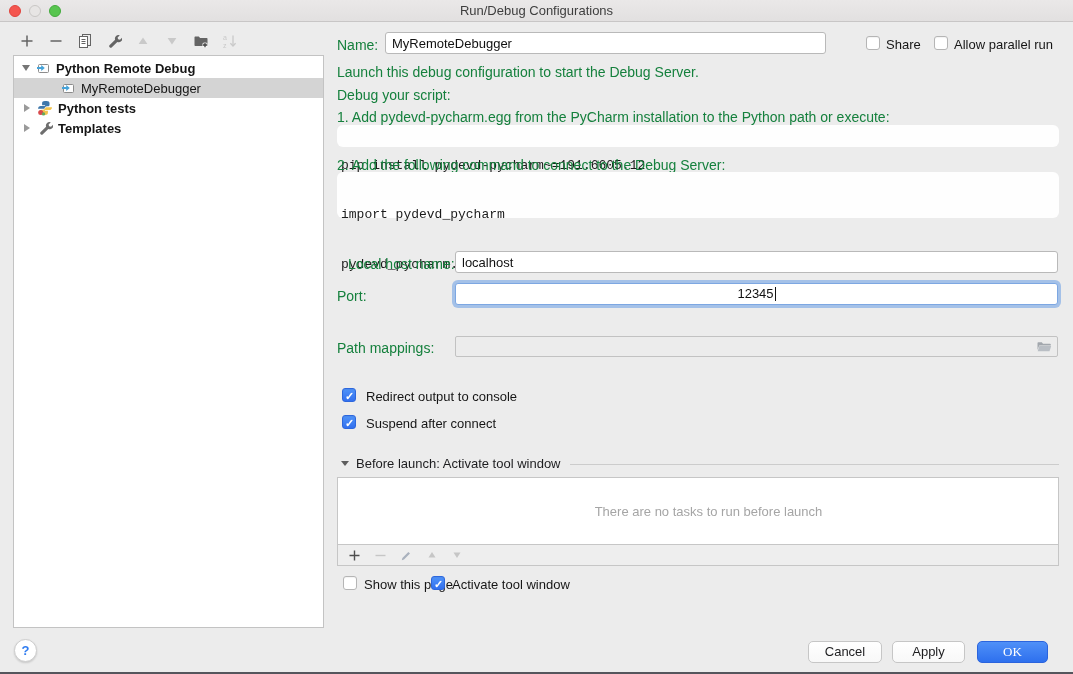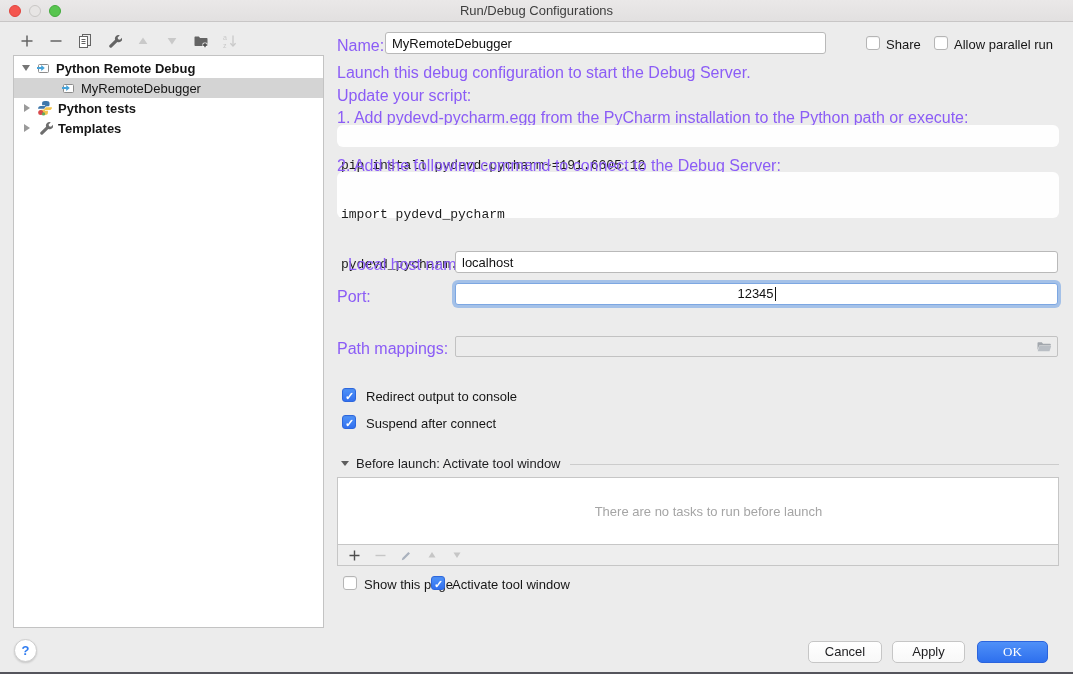--- a/index.html
+++ b/index.html
@@ -52,21 +52,21 @@
   .cb.checked::after { content:"✓"; position:absolute; left:2px; top:0px; color:#fff;
     font-size:11px; font-weight:bold; line-height:14px; }
   .cblabel { position:absolute; font-size:13px; color:#161616; }
 
   
   .codeblock { position:absolute; left:337px; width:722px; background:#fefefe;
     font-family:"Liberation Mono","DejaVu Sans Mono",monospace; font-size:13px; color:#1b1b1b;
     white-space:pre; padding:1px 4px;border-radius:6px; }
   .codeblock .cline { line-height:20px; }
 
-  .ftext { position:absolute; font-size:16px; color:#8b5cf6; }
+  .ftext { position:absolute; font-size:14px; color:#15803d; }
 
   
   .bl-header { position:absolute; left:341px; top:456px; width:718px; display:flex; align-items:center; }
   .tri-sm-down { width:0; height:0; border-left:4px solid transparent; border-right:4px solid transparent;
     border-top:5px solid #5d5d5d; margin-right:7px; }
   .bl-line { flex:1; border-top:1px solid #cccccc; margin-left:9px; margin-top:1px; }
   .tasksbox { position:absolute; left:337px; top:477px; width:722px; height:68px; background:#fff;
     border:1px solid #c6c6c6; display:flex; align-items:center; justify-content:center;padding-left:21px; }
   .tasksbox .empty { color:#a5a5a5; font-size:13px; }
   .taskbar { position:absolute; left:337px; top:544px; width:722px; height:22px; background:#eeeeee;
@@ -189,21 +189,21 @@
   </div>
 
   <div class="ftext" style="left:337px; top:37px;">Name:</div>
   <input class="tf" style="left: 385px; top: 32px; width: 441px;" readonly="" value="MyRemoteDebugger">
   <span class="cb" style="left:866px; top:36px;"></span>
   <div class="cblabel" style="left:886px; top:37px;">Share</div>
   <span class="cb" style="left:934px; top:36px;"></span>
   <div class="cblabel" style="left:954px; top:37px;">Allow parallel run</div>
 
   <div class="ftext" style="left:337px; top:64px;">Launch this debug configuration to start the Debug Server.</div>
-  <div class="ftext" style="left:337px; top:87px;">Update your script:</div>
+  <div class="ftext" style="left:337px; top:87px;">Debug your script:</div>
   <div class="ftext" style="left:337px; top:109px;">1. Add pydevd-pycharm.egg from the PyCharm installation to the Python path or execute:</div>
   <div class="codeblock" style="top:125px; height:22px;">
     <div class="cline">pip install pydevd-pycharm~=191.6605.12</div>
   </div>
   <div class="ftext" style="left:337px; top:157px;">2. Add the following command to connect to the Debug Server:</div>
   <div class="codeblock" style="top:172px; height:46px; padding-top:3px;">
     <div class="cline">import pydevd_pycharm</div>
     <div class="cline">pydevd_pycharm.settrace('localhost', port=12345, stdoutToServer=True, stderrToServer=True)</div>
   </div>
 

